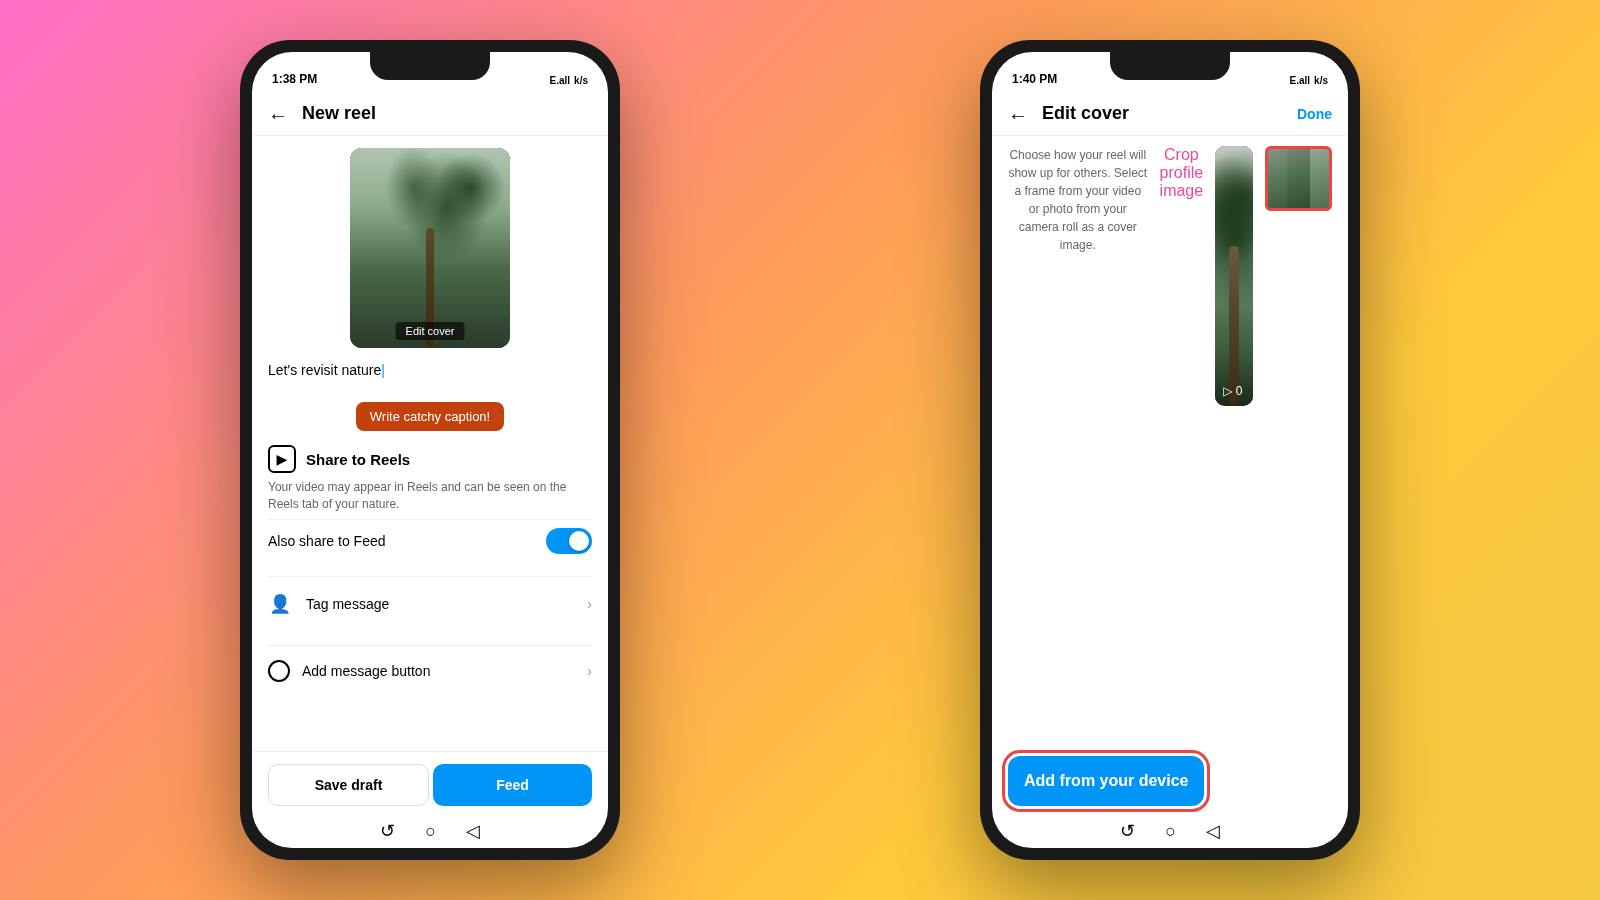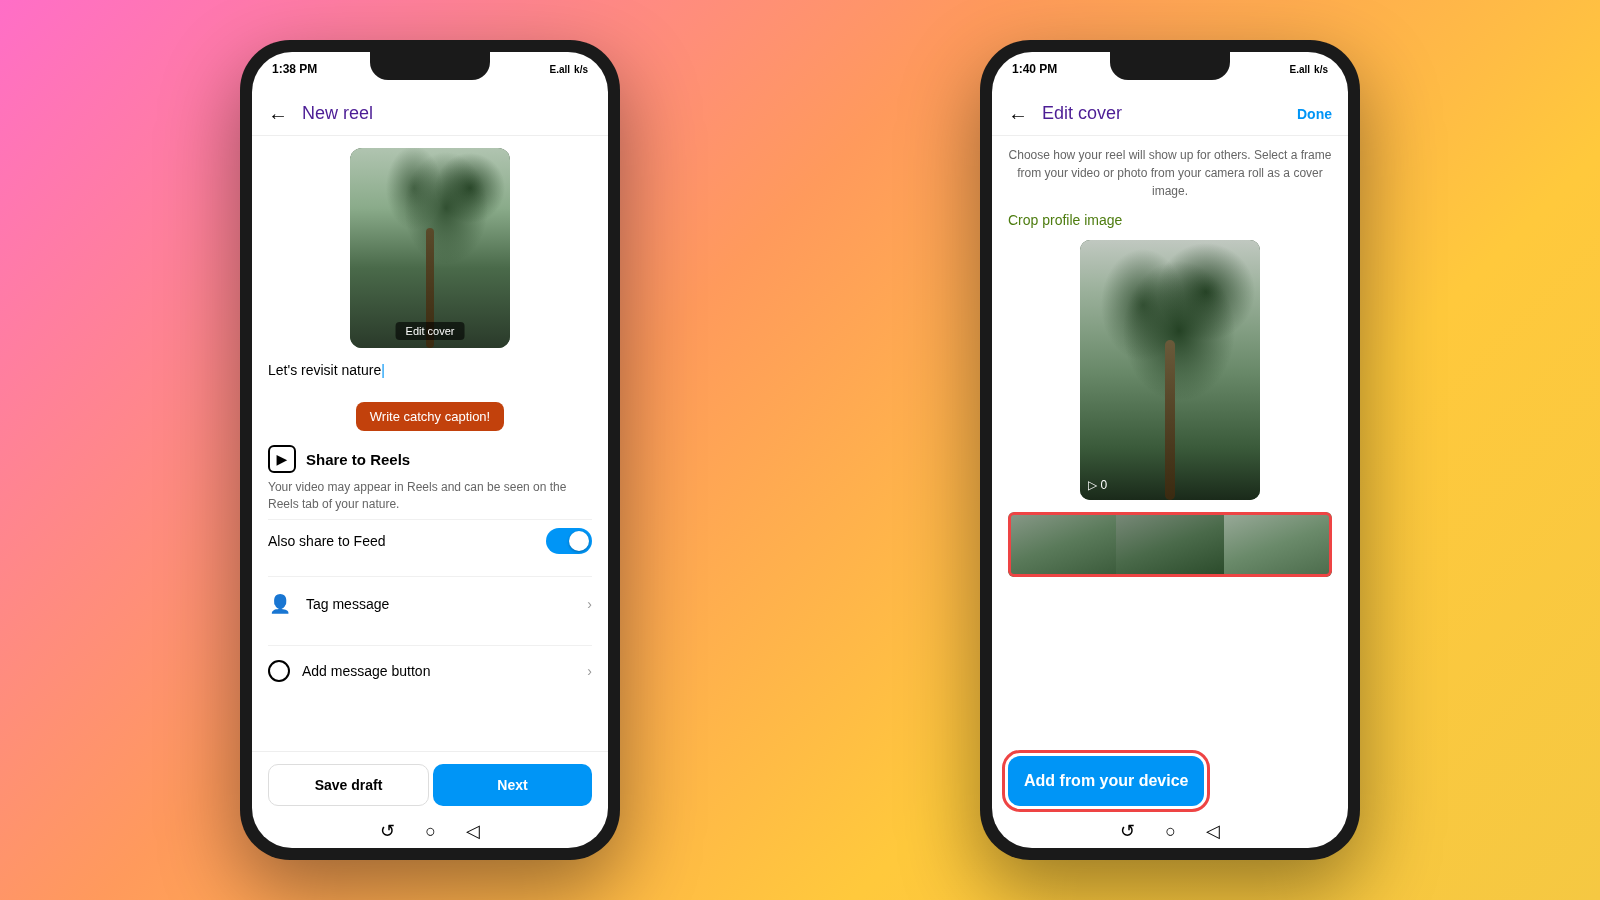--- a/index.html
+++ b/index.html
@@ -49,21 +49,21 @@
       height: 28px;
       background: #1a1a1a;
       border-radius: 0 0 18px 18px;
       z-index: 10;
     }
 
     
     .status-bar {
       height: 40px;
       display: flex;
-      align-items: center;
+      align-items: flex-end;
       justify-content: space-between;
       padding: 0 20px 6px;
       font-size: 11px;
       font-weight: 600;
       position: relative;
       z-index: 5;
     }
 
     .status-time { font-size: 12px; font-weight: 700; }
     .status-icons { display: flex; gap: 4px; align-items: center; font-size: 10px; }
@@ -78,22 +78,22 @@
     }
 
     .header-back {
       font-size: 20px;
       color: #000;
       cursor: pointer;
     }
 
     .header-title {
       font-size: 18px;
-      font-weight: 400;
-      color: #4c1d95;
+      font-weight: 700;
+      color: #000000;
     }
 
     .header-done {
       margin-left: auto;
       color: #0095f6;
       font-size: 14px;
       font-weight: 600;
     }
 
     
@@ -338,34 +338,35 @@
       color: #000;
       cursor: pointer;
     }
 
     
     .phone2-body {
       flex: 1;
       overflow-y: auto;
       padding: 10px 16px;
       display: flex;
-      flex-direction: column;
+      flex-direction: row;
       gap: 12px;
     }
 
     .edit-cover-desc {
       font-size: 12px;
       color: #666;
       text-align: center;
       line-height: 1.5;
     }
 
     .crop-link {
-      color: #4d7c0f;
-      font-size: 14px;
+      color: #ec4899;
+      font-size: 16px;
+      text-align: center;
       cursor: pointer;
     }
 
     .large-video-preview {
       width: 180px;
       height: 260px;
       border-radius: 10px;
       overflow: hidden;
       align-self: center;
       position: relative;
@@ -528,21 +529,21 @@
               <span class="menu-label">Add message button</span>
             </div>
             <span class="chevron">›</span>
           </div>
 
         </div>
       </div>
 
       <div class="bottom-btns">
         <button class="btn-secondary">Save draft</button>
-        <button class="btn-primary">Next</button>
+        <button class="btn-primary">Feed</button>
       </div>
     </div>
 
     <div class="home-indicator">
       <span class="nav-icon">↺</span>
       <span class="nav-icon">○</span>
       <span class="nav-icon">◁</span>
     </div>
   </div>
 </div>

